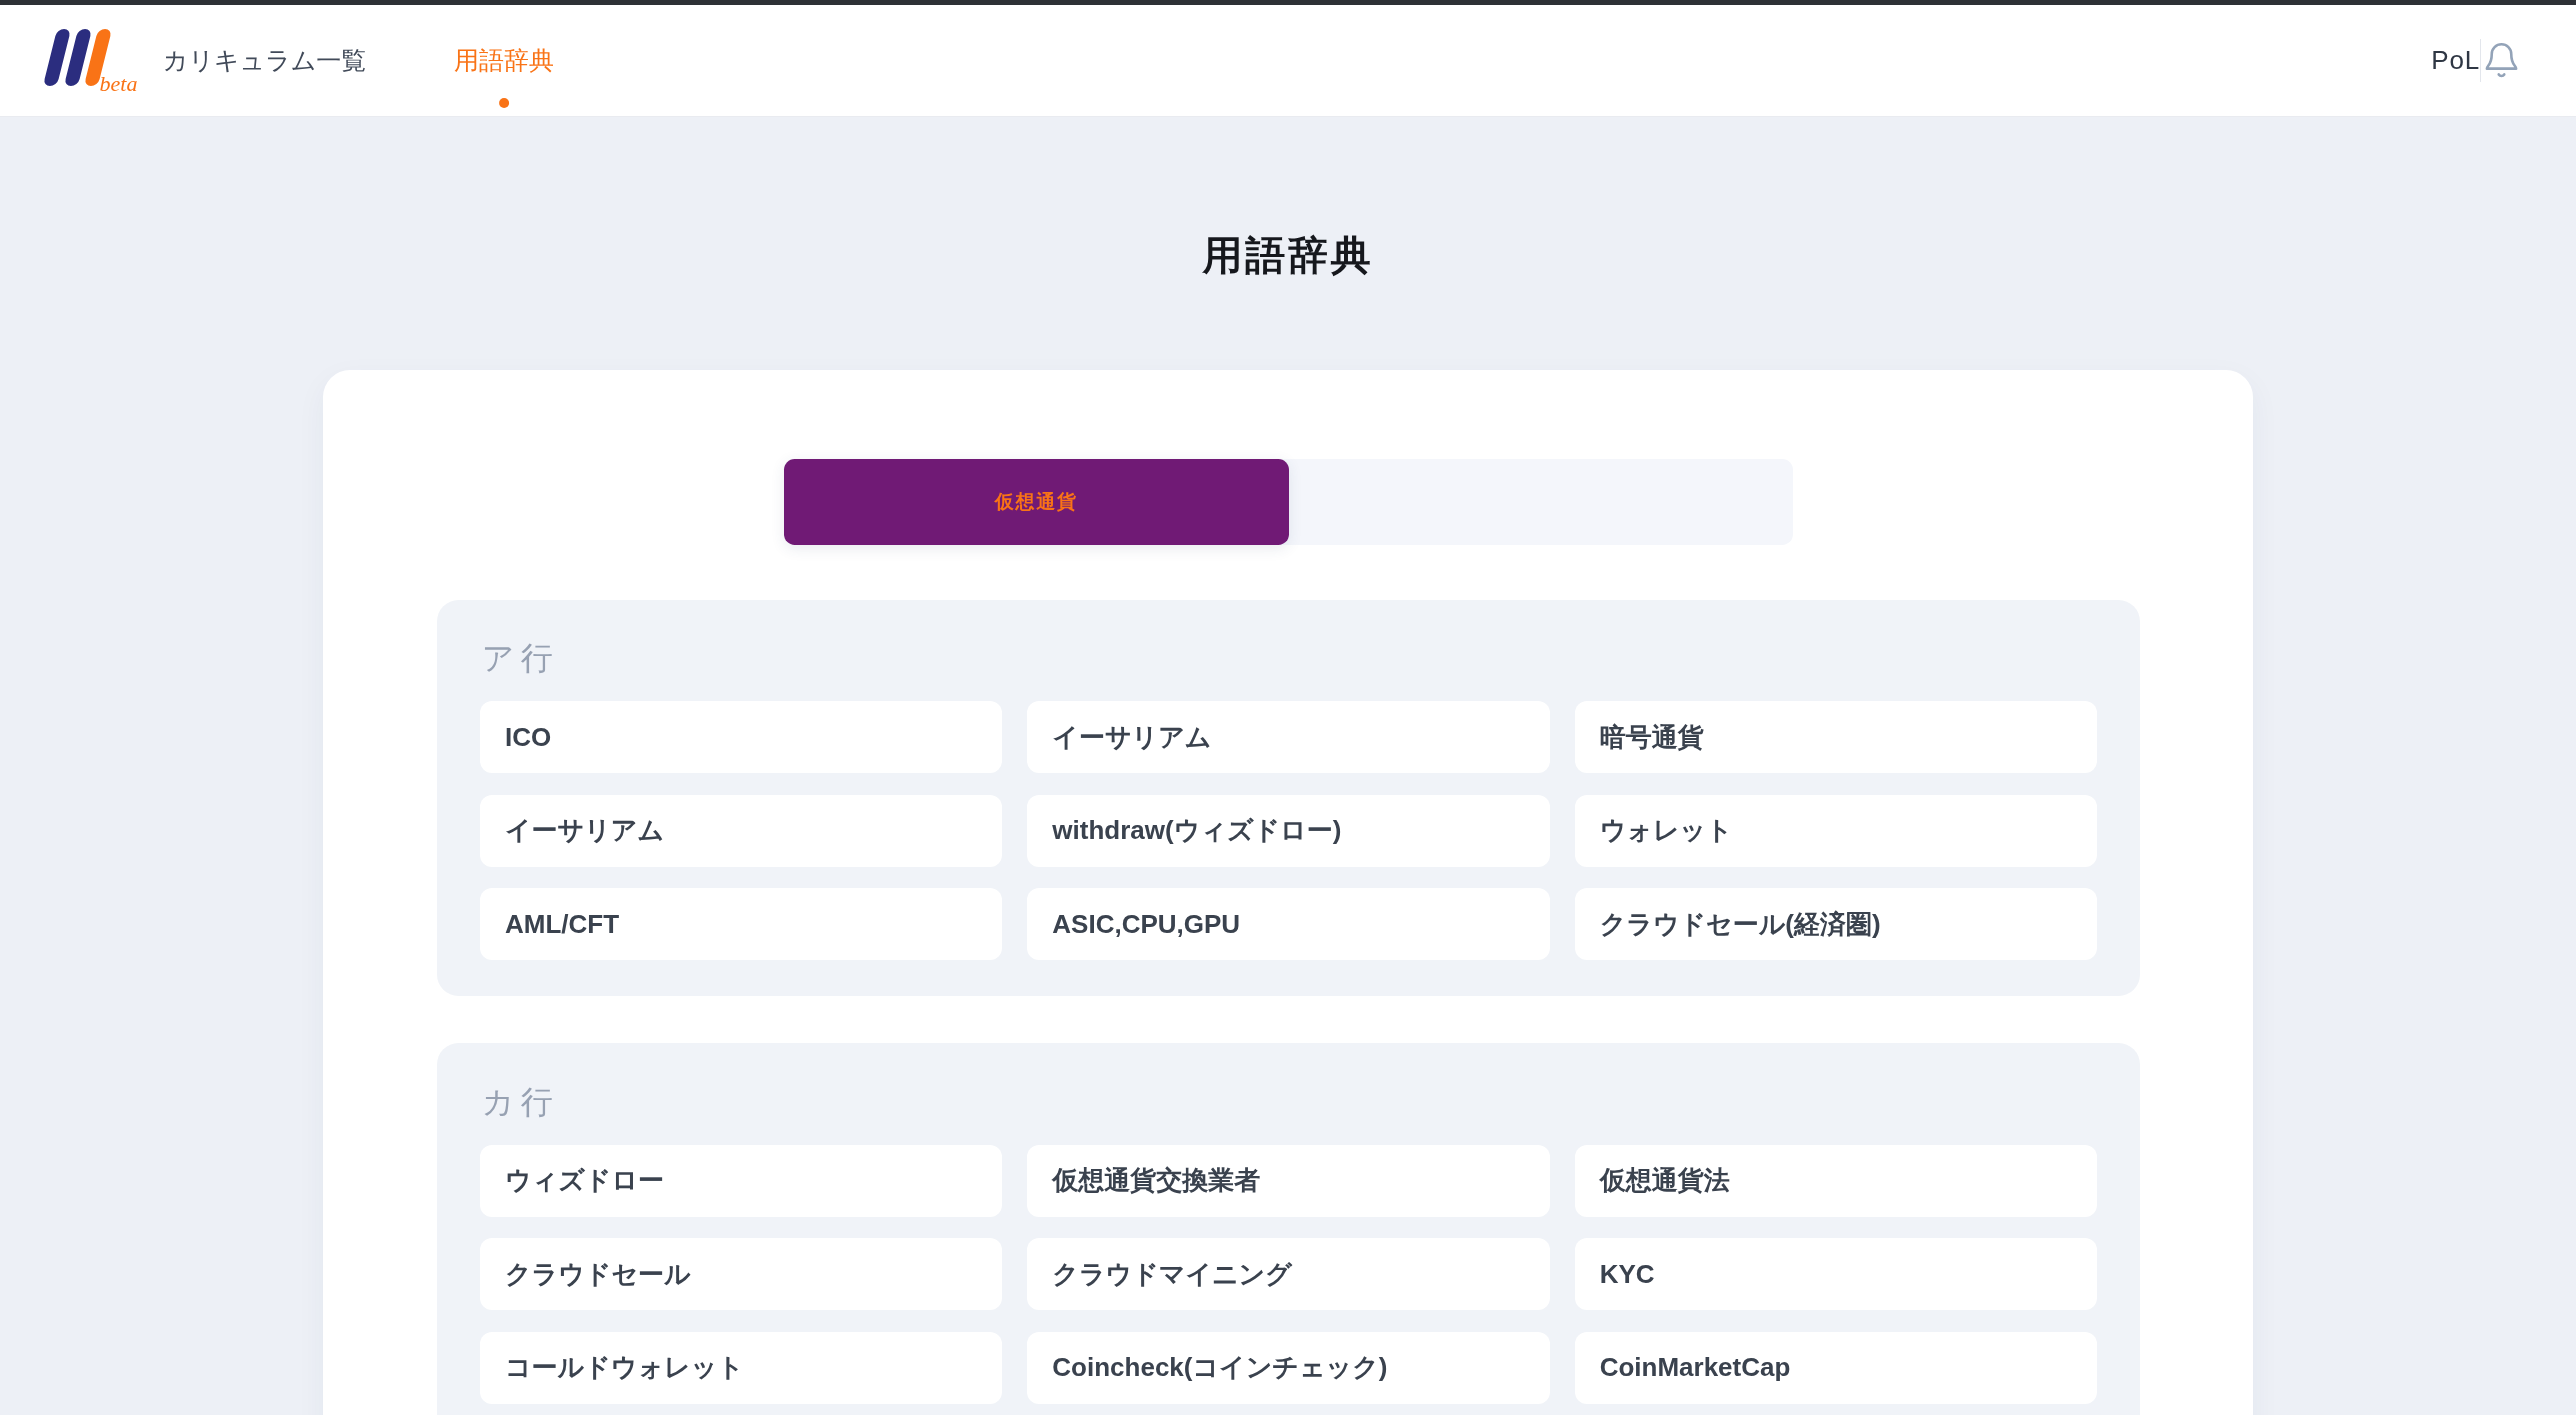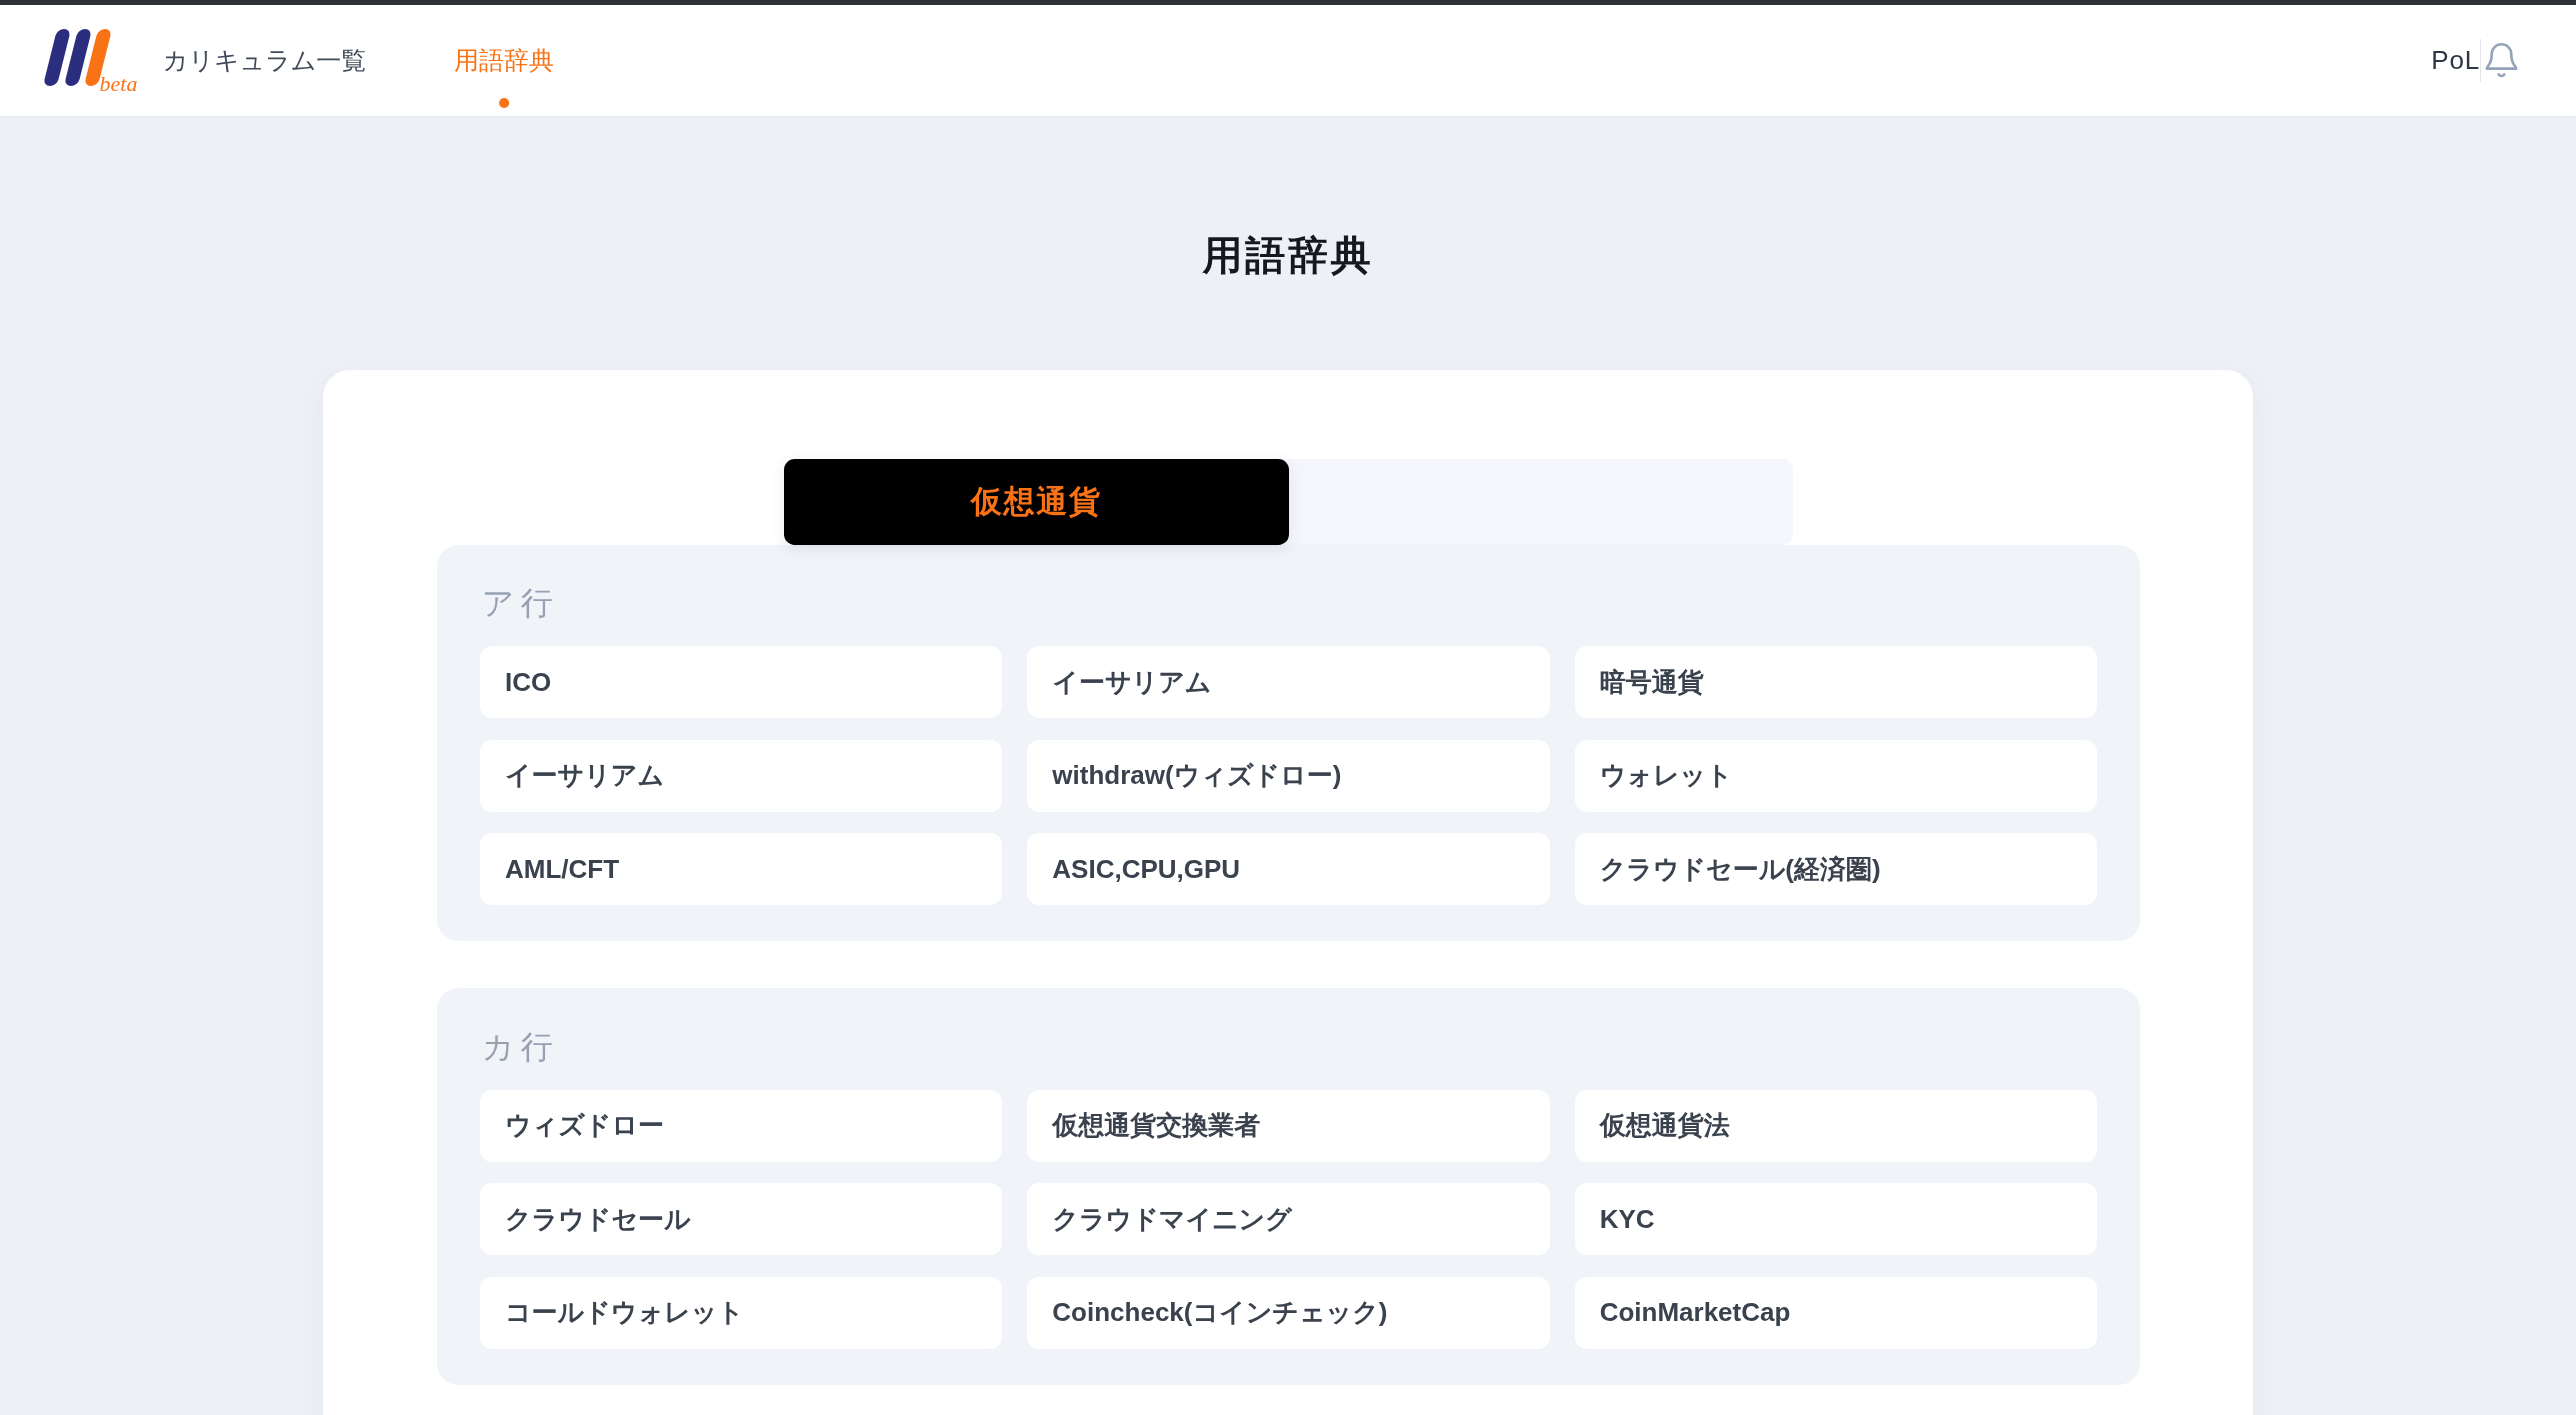--- a/index.html
+++ b/index.html
@@ -77,34 +77,35 @@
   
   .tabbar {
     width: 1009px; height: 86px;
     margin: 0 auto;
     background: #f4f6fb;
     border-radius: 10.7px;
     display: flex;
   }
   .tab-active {
     width: 50%; height: 100%;
-    background: #000000;
+    background: #701a75;
     border-radius: 10.7px;
     box-shadow: 0 3.6px 14.3px rgba(50, 70, 110, 0.10);
     display: flex; align-items: center; justify-content: center;
-    font-size: 31px; font-weight: bold; color: #f97316;
+    font-size: 19px; font-weight: bold; color: #f97316;
     letter-spacing: 1.8px; cursor: pointer;
   }
   .tab-rest { flex: 1; }
 
   
   .section {
     background: #f0f3f8;
     border-radius: 21.5px;
     padding: 39px 43px 36px 43px;
+    margin-top: 55px;
   }
   .section + .section { margin-top: 47px; }
   .section-heading {
     margin: 3.6px 0 27px 1.8px;
     font-size: 32px; font-weight: 400;
     color: #97a1b2; letter-spacing: 6.3px;
     line-height: 1;
   }
   .grid {
     display: grid;

